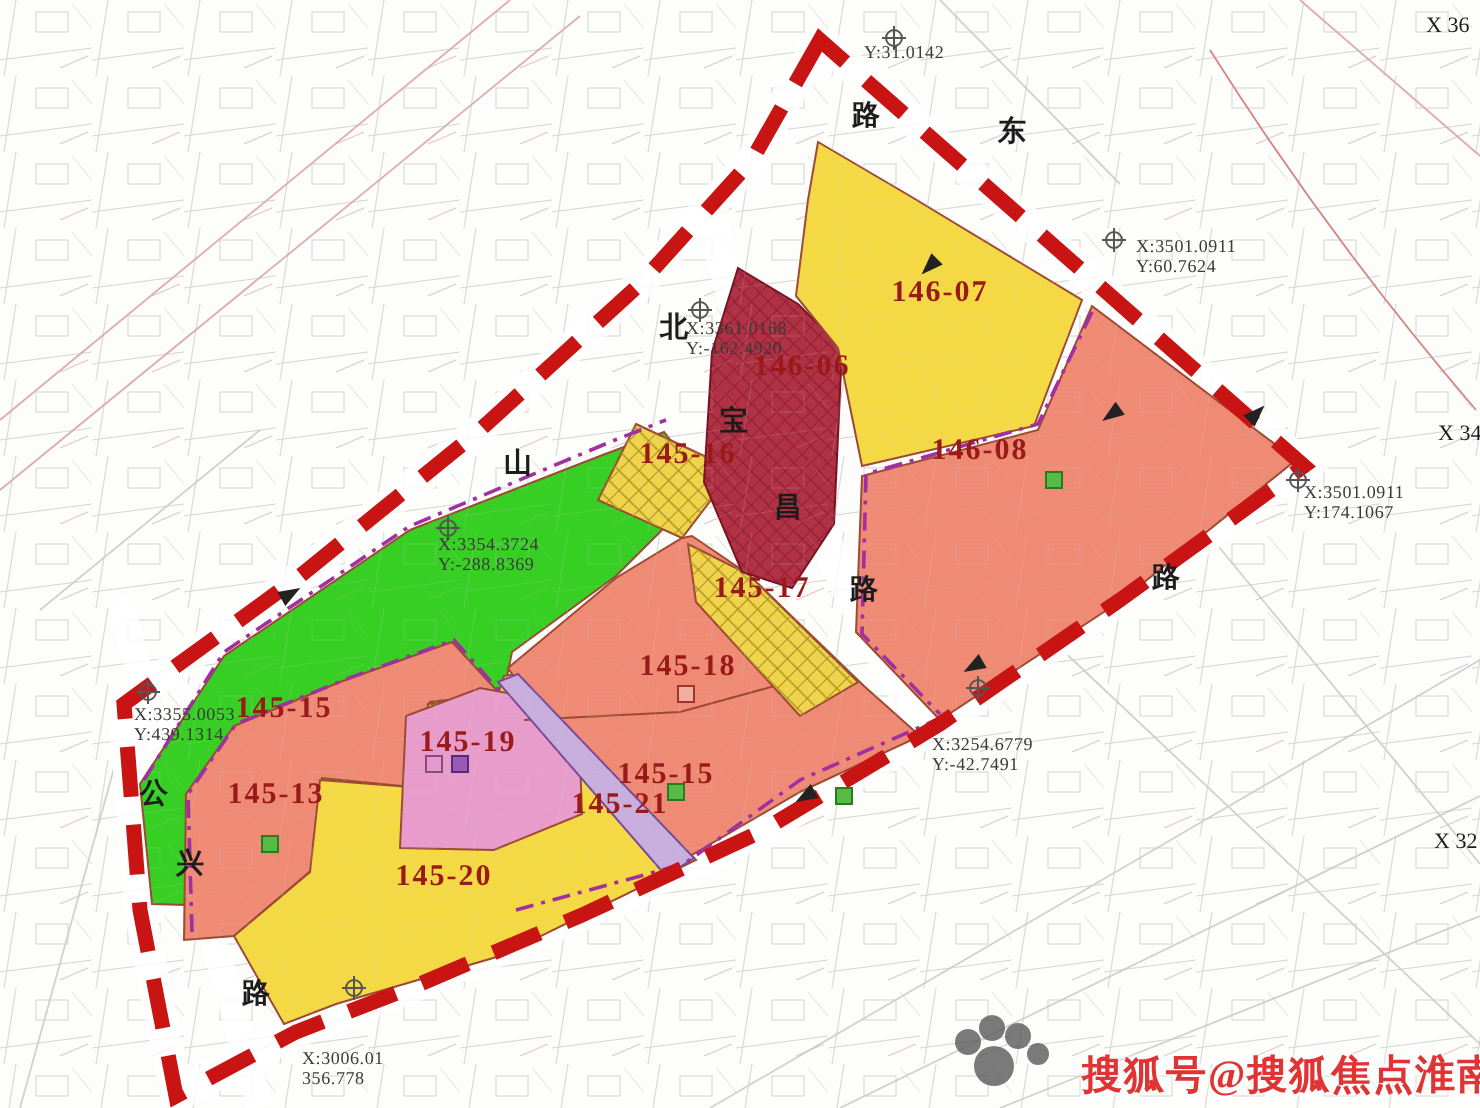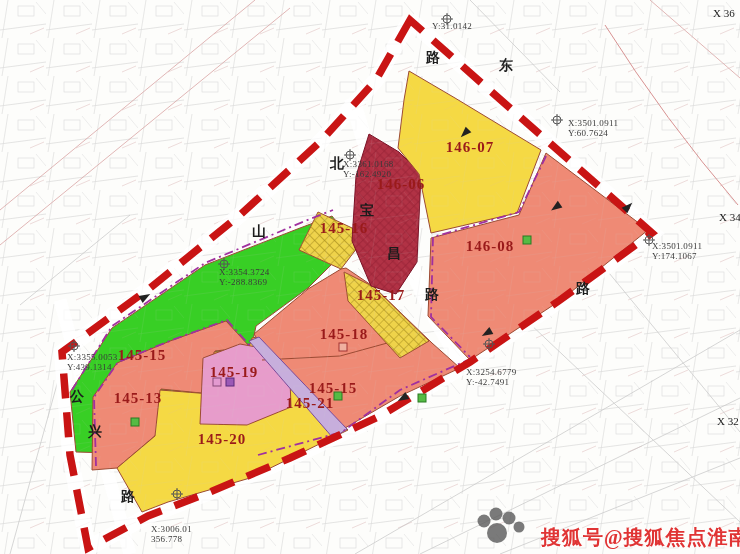--- a/index.html
+++ b/index.html
@@ -162,21 +162,21 @@
 <div class="zl" style="left:333px;top:388px">145-15</div>
 <div class="zl" style="left:142px;top:355px">145-15</div>
 <div class="zl" style="left:344px;top:228px">145-16</div>
 <div class="zl" style="left:381px;top:295px">145-17</div>
 <div class="zl" style="left:344px;top:334px">145-18</div>
 <div class="zl" style="left:234px;top:372px">145-19</div>
 <div class="zl" style="left:222px;top:439px">145-20</div>
 <div class="zl" style="left:310px;top:403px">145-21</div>
 <div class="zl" style="left:401px;top:184px">146-06</div>
 <div class="zl" style="left:470px;top:147px">146-07</div>
-<div class="zl" style="left:490px;top:246px">146-08</div>
+<div class="zl" style="left:490px;top:226px">146-08</div>
 
 <div class="rc" style="left:433px;top:58px">路</div>
 <div class="rc" style="left:506px;top:66px">东</div>
 <div class="rc" style="left:337px;top:164px">北</div>
 <div class="rc" style="left:367px;top:211px">宝</div>
 <div class="rc" style="left:394px;top:254px">昌</div>
 <div class="rc" style="left:432px;top:295px">路</div>
 <div class="rc" style="left:259px;top:232px">山</div>
 <div class="rc" style="left:77px;top:397px">公</div>
 <div class="rc" style="left:95px;top:432px">兴</div>

